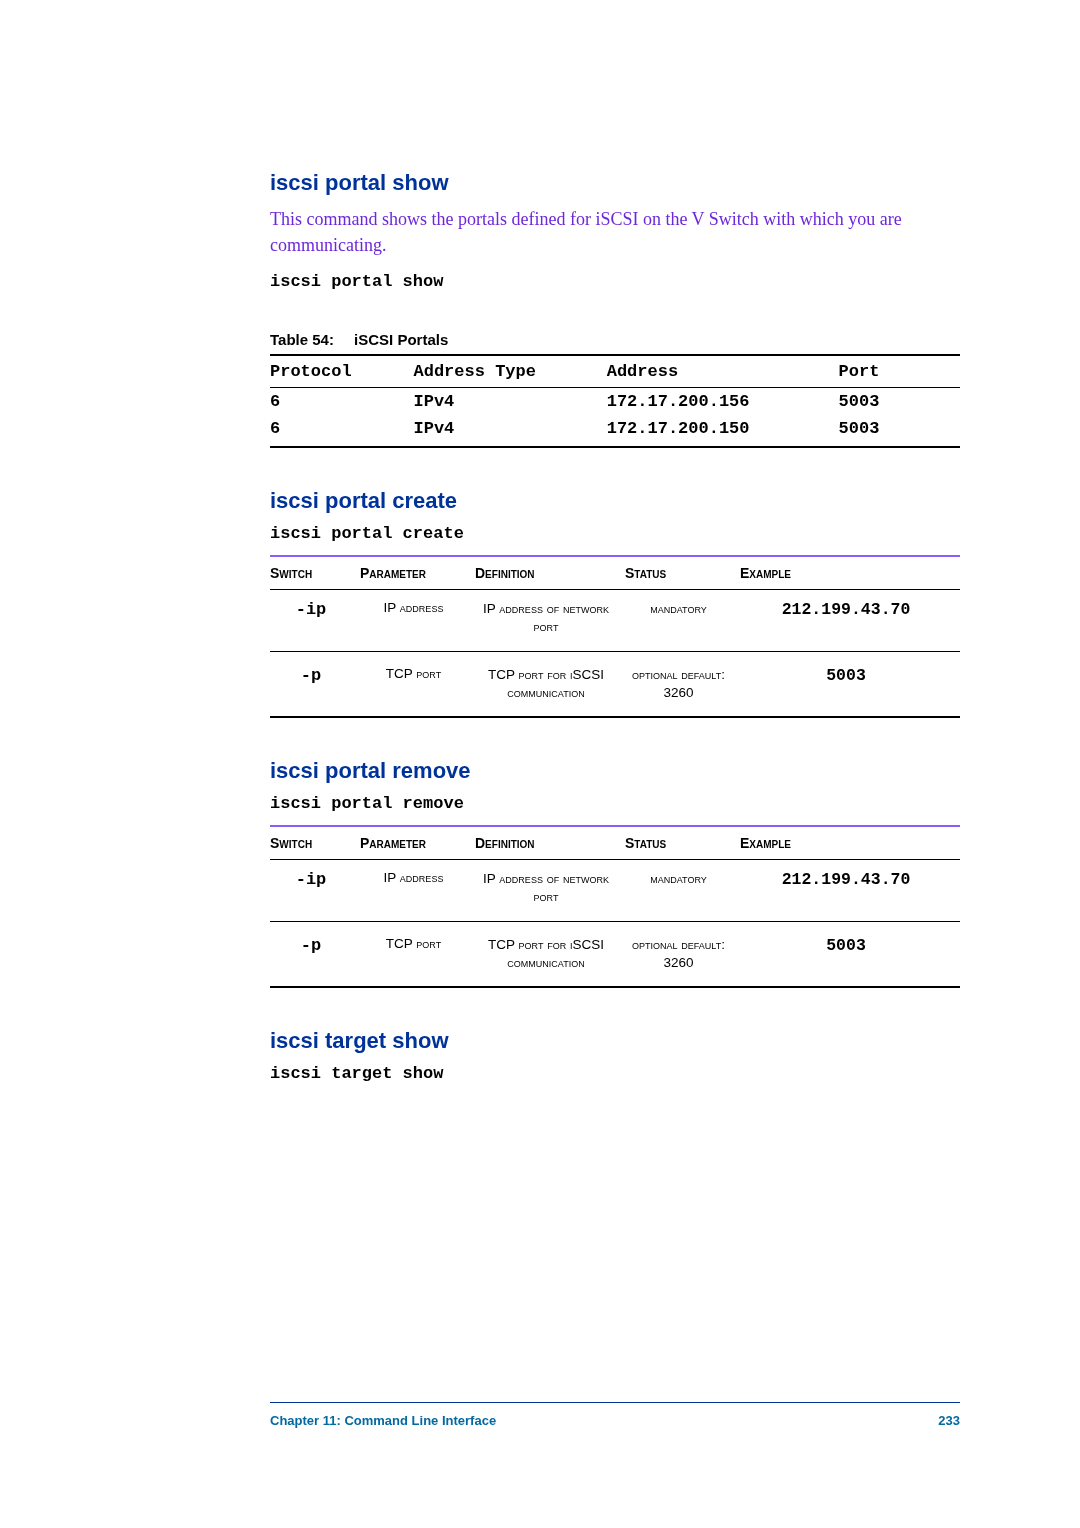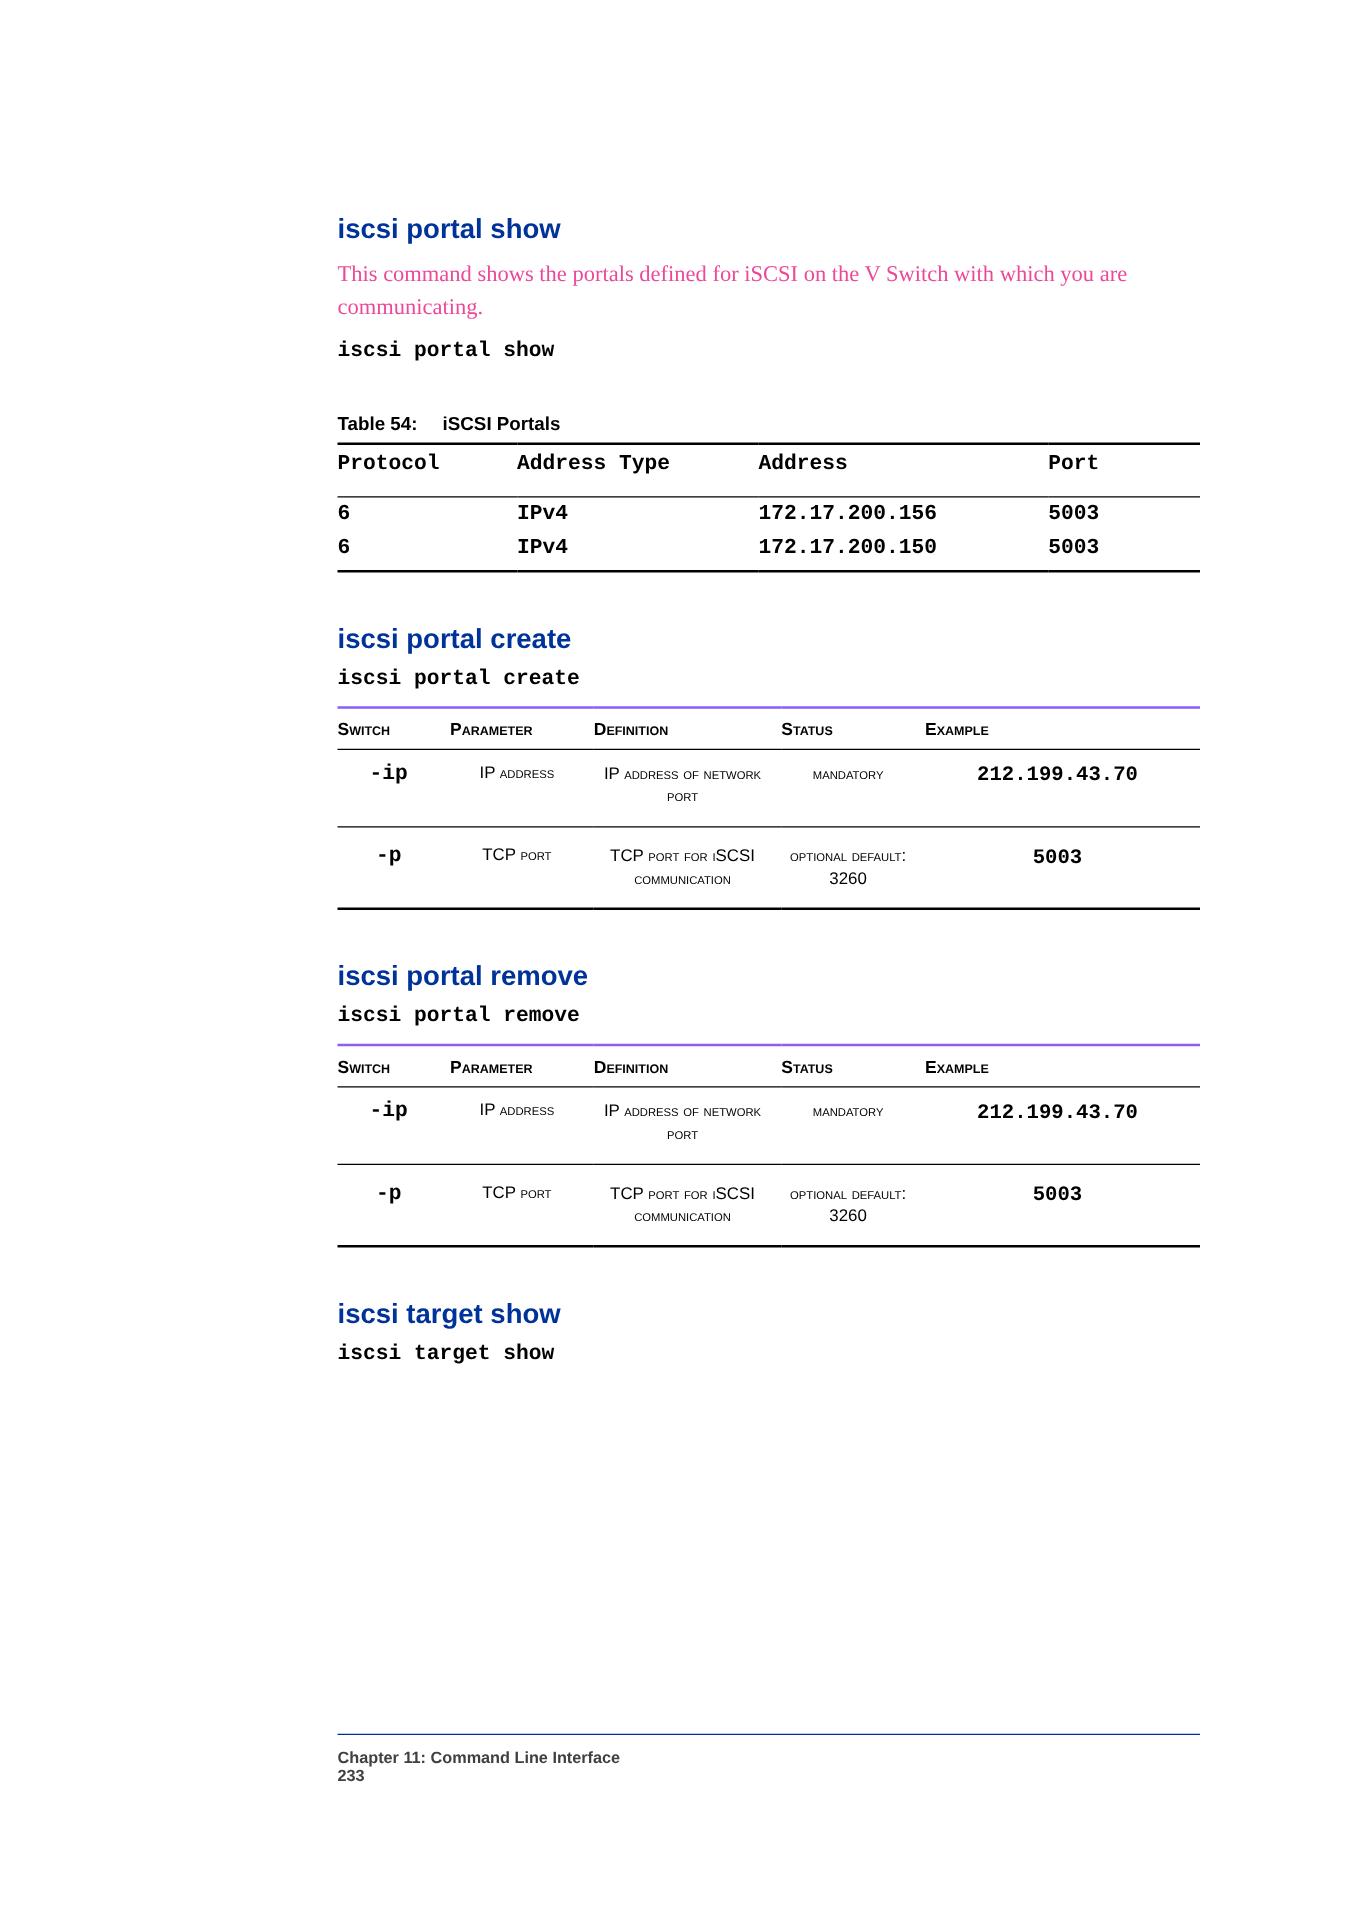--- a/index.html
+++ b/index.html
@@ -18,21 +18,21 @@
     color: #003399;
     font-size: 22px;
     margin-top: 0;
     margin-bottom: 10px;
   }
   .section { margin-bottom: 40px; }
   .desc {
     font-size: 18px;
     line-height: 1.45;
     margin-bottom: 14px;
-    color: #ec4899;
+    color: #6d28d9;
   }
   .cmd {
     font-family: "Courier New", Courier, monospace;
     font-weight: bold;
     font-size: 17px;
     margin-bottom: 12px;
   }
   .table-caption {
     font-family: Arial, Helvetica, sans-serif;
     font-weight: bold;
@@ -46,21 +46,21 @@
   .portals-table {
     width: 100%;
     border-collapse: collapse;
     font-family: "Courier New", Courier, monospace;
     font-size: 17px;
   }
   .portals-table thead tr { border-top: 2px solid #000; border-bottom: 1.5px solid #000; }
   .portals-table th {
     text-align: left;
     font-weight: bold;
-    padding: 6px 8px 16px 0;
+    padding: 6px 8px 6px 0;
   }
   .portals-table td {
     text-align: left;
     font-weight: bold;
     padding: 4px 8px 4px 0;
   }
   .portals-table tbody tr:last-child td { padding-bottom: 8px; }
   .portals-table tbody { border-bottom: 2px solid #000; }
   .col-protocol { width: 130px; }
   .col-addrtype { width: 175px; }
@@ -99,23 +99,22 @@
     position: absolute;
     left: 270px;
     right: 120px;
     bottom: 100px;
     border-top: 1px solid #003399;
     padding-top: 10px;
     display: flex;
     justify-content: space-between;
     font-family: Arial, Helvetica, sans-serif;
     font-weight: bold;
-    color: #404040;
+    color: #0369a1;
     font-size: 13px;
-    flex-direction: column;
   }
 </style>
 </head>
 <body>
 
 <div class="page">
 
   <div class="section">
     <h2>iscsi portal show</h2>
     <p class="desc">This command shows the portals defined for iSCSI on the V Switch with which you are communicating.</p>

